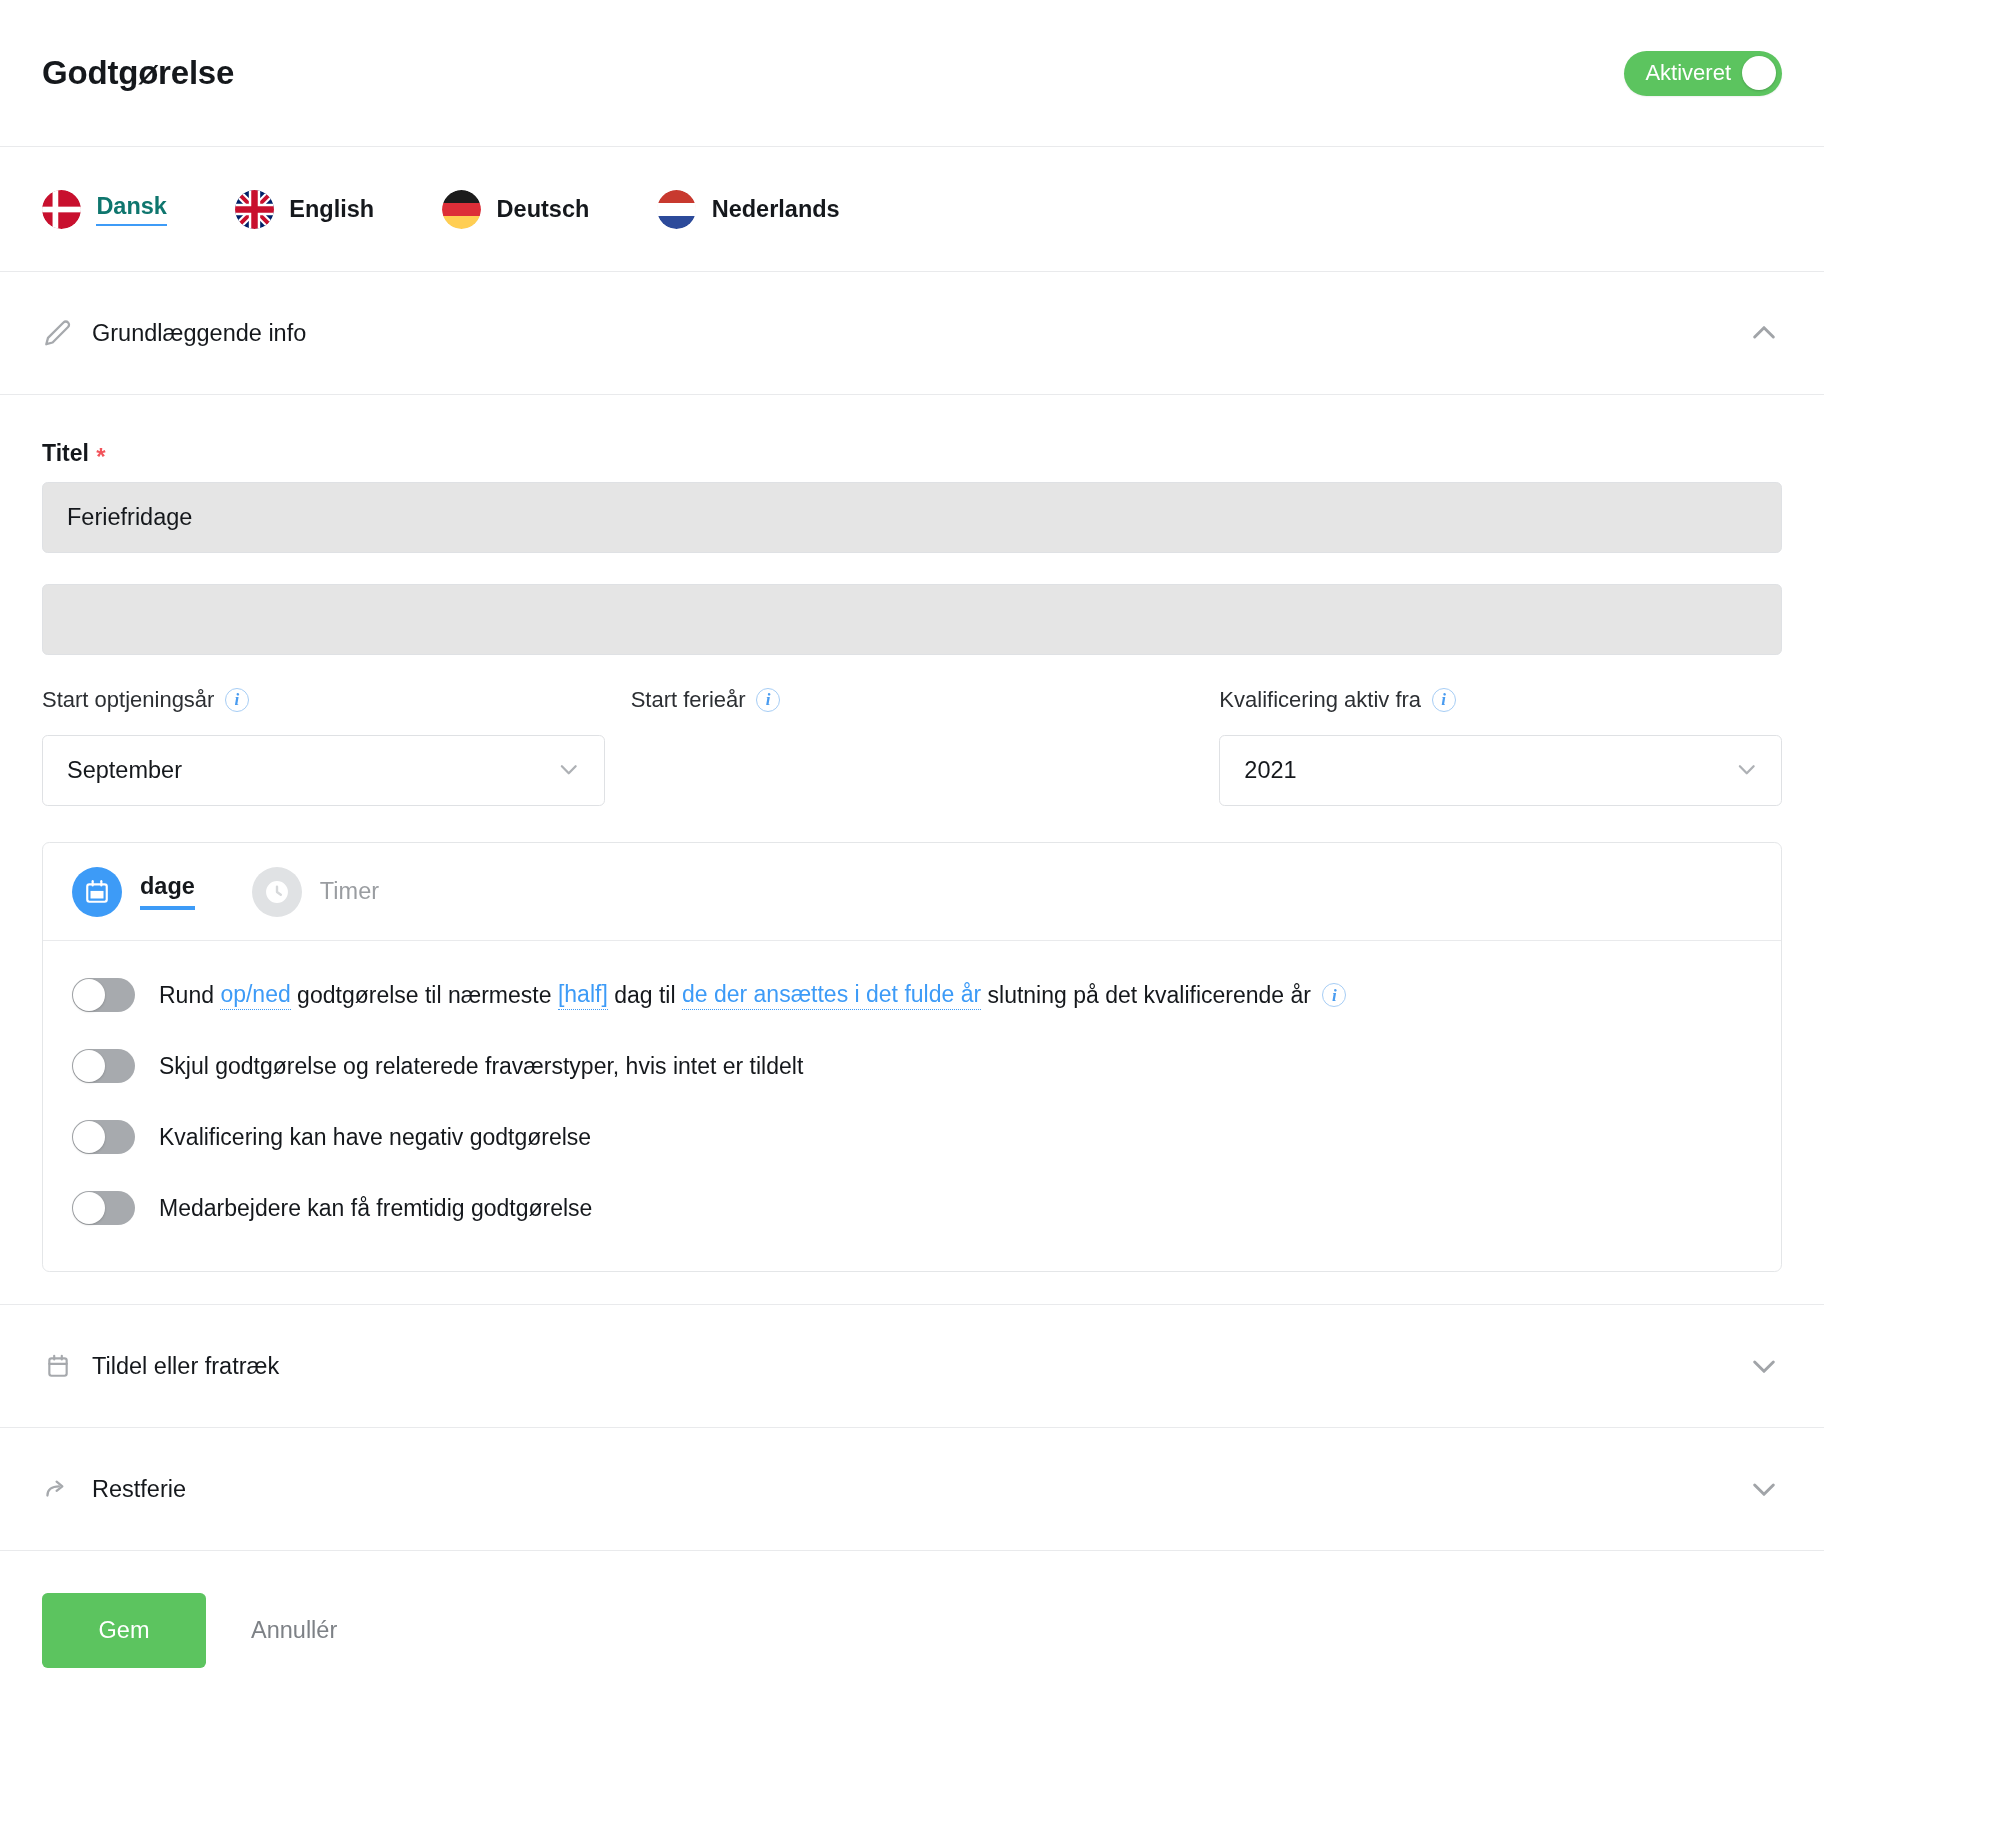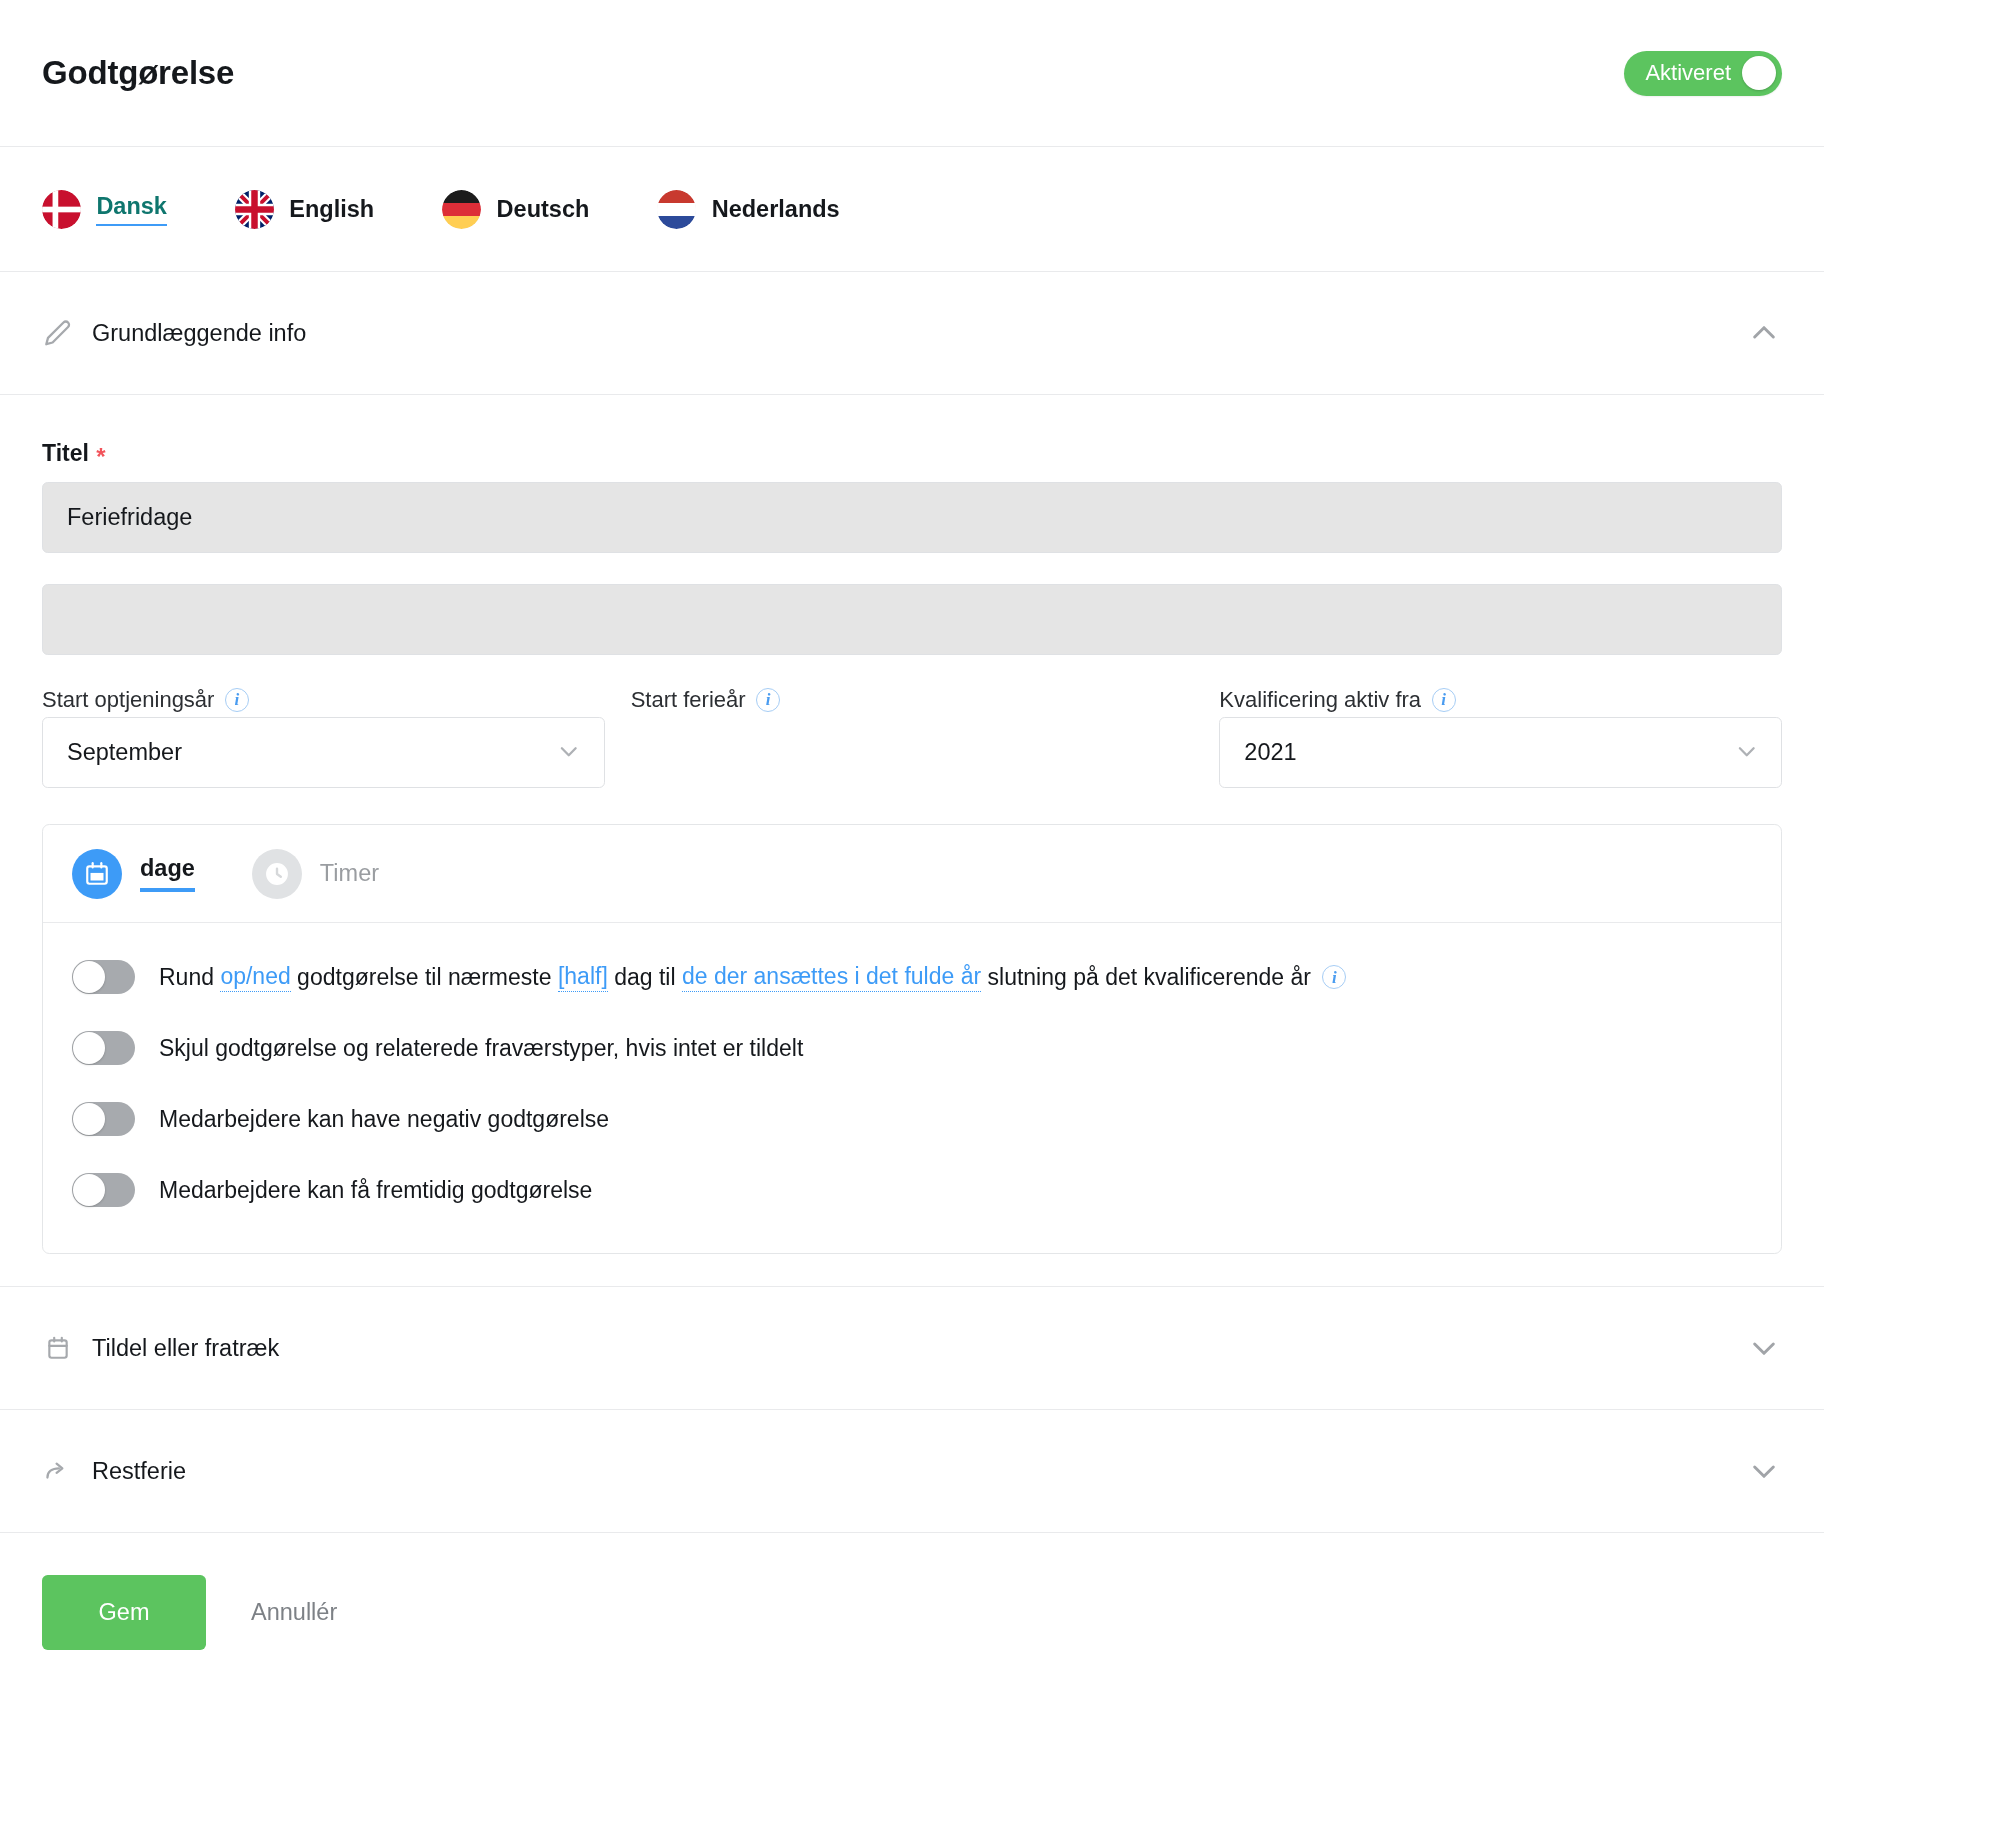--- a/index.html
+++ b/index.html
@@ -152,21 +152,21 @@
 
   .row3 {
     display: flex;
     gap: 26px;
     margin-top: 32px;
   }
   .col { flex: 1 1 0; min-width: 0; }
   .sub-label {
     font-size: 22px;
     color: #2c2f33;
-    margin-bottom: 4px;
+    margin-bottom: 22px;
     display: flex;
     align-items: center;
     gap: 10.5px;
   }
   .info-i {
     width: 24px; height: 24px;
     border: 1.6px solid #a6cdf5;
     border-radius: 50%;
     color: #4a9cf0;
     font-size: 17px;
@@ -491,21 +491,21 @@
           <span class="opt-text">
             <span class="sp">Skjul godtgørelse og relaterede fraværstyper, hvis intet er tildelt</span>
           </span>
         </div>
 
         <div class="opt-row">
           <span class="switch">
               <span class="k"></span>
             </span>
           <span class="opt-text">
-            <span class="sp">Medarbejdere kan have negativ godtgørelse</span>
+            <span class="sp">Kvalificering kan have negativ godtgørelse</span>
           </span>
         </div>
 
         <div class="opt-row">
           <span class="switch">
               <span class="k"></span>
             </span>
           <span class="opt-text">
             <span class="sp">Medarbejdere kan få fremtidig godtgørelse</span>
           </span>

